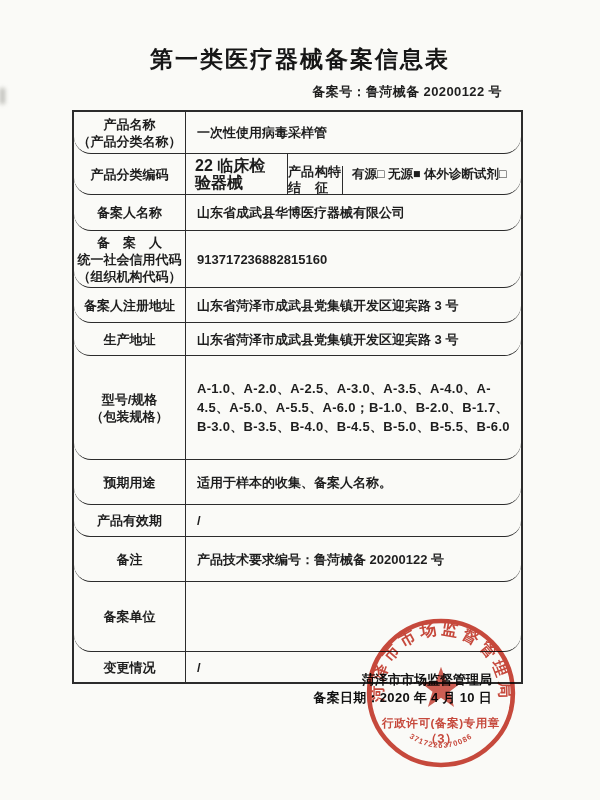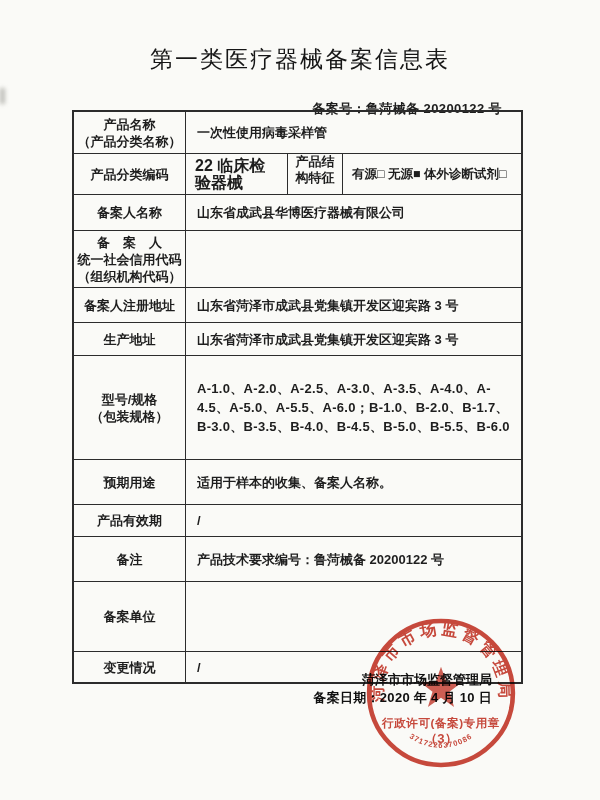--- a/index.html
+++ b/index.html
@@ -4,54 +4,54 @@
 <style>
   html,body { margin:0; padding:0; }
   body {
     width:600px; height:800px; position:relative; overflow:hidden;
     background:#fafaf7;
     font-family:"Liberation Sans","DejaVu Sans",sans-serif;
     color:#1e1e1e;
   }
   .title {
     position:absolute; top:44px; left:0; width:100%;
-    text-align:center; font-size:23px; font-weight:normal;
+    text-align:center; font-size:23px; font-weight:bold;
     letter-spacing:2px; color:#161616;
   }
   .filing-no {
-    position:absolute; top:100px; right:98px;
+    position:absolute; top:83px; right:98px;
     font-size:13px; font-weight:bold; letter-spacing:.4px;
   }
   .smudge {
     position:absolute; left:0; top:88px; width:5px; height:16px;
     background:#8d8d87; filter:blur(2px); opacity:.55;
   }
   .tbl {
     position:absolute; left:72px; top:110px; width:451px;
     border:2px solid #2c2c2c; z-index:1; box-sizing:border-box;
   }
-  .row { display:flex; border-bottom:1.5px solid #2c2c2c; box-sizing:border-box; }
+  .row { display:flex; border-bottom:1.5px solid #2c2c2c; box-sizing:border-box;border-radius:17px; }
   .row:last-child { border-bottom:none; }
   .lab {
     flex:0 0 112px; width:112px; border-right:1.5px solid #2c2c2c;
     display:flex; flex-direction:column; align-items:center; justify-content:center;
     text-align:center; font-weight:bold; font-size:13px; line-height:17px;
     padding:2px 3px; box-sizing:border-box;
   }
   .val {
     flex:1; display:flex; align-items:center;
     font-weight:bold; font-size:13px; line-height:19px;
     padding:3px 8px 3px 11px; box-sizing:border-box;
   }
   .sub-code  { flex:0 0 102px; border-right:1.5px solid #2c2c2c;
                display:flex; align-items:center; font-weight:bold; font-size:16px;
                line-height:17px; padding:2px 6px 2px 9px; box-sizing:border-box; }
   .sub-feat  { flex:0 0 55px; border-right:1.5px solid #2c2c2c;
-               display:flex; flex-direction:column; align-items:center; justify-content:flex-start;
-               font-weight:bold; font-size:13px; line-height:16px; box-sizing:border-box; }
+               display:flex; align-items:center; justify-content:flex-start;
+               font-weight:bold; font-size:13px; line-height:16px; box-sizing:border-box;margin-top:12px; }
   .sub-opts  { flex:1; display:flex; align-items:center; white-space:nowrap;
                font-weight:bold; font-size:12.5px; padding-left:9px; box-sizing:border-box; }
   .spec .val { letter-spacing:.3px; }
   .seal-text {
     position:absolute; top:673px; right:108px; z-index:5;
     text-align:right; font-weight:bold; font-size:13px; color:#101010;
     line-height:14px;
   }
   .seal-text .date-line { margin-top:4px; letter-spacing:.3px; }
   .stamp {
@@ -107,20 +107,23 @@
     <div class="val">
       <span>山东省成武县华博医疗器械有限公司</span>
     </div>
   </div>
 
   <div class="row" style="height:57px">
     <div class="lab">
       <div>备　案　人</div>
       <div>统一社会信用代码</div>
       <div>（组织机构代码）</div>
+    </div>
+    <div class="val">
+      <span>913717236882815160</span>
     </div>
   </div>
 
   <div class="row" style="height:35px">
     <div class="lab">
       <div>备案人注册地址</div>
     </div>
     <div class="val">
       <span>山东省菏泽市成武县党集镇开发区迎宾路 3 号</span>
     </div>

